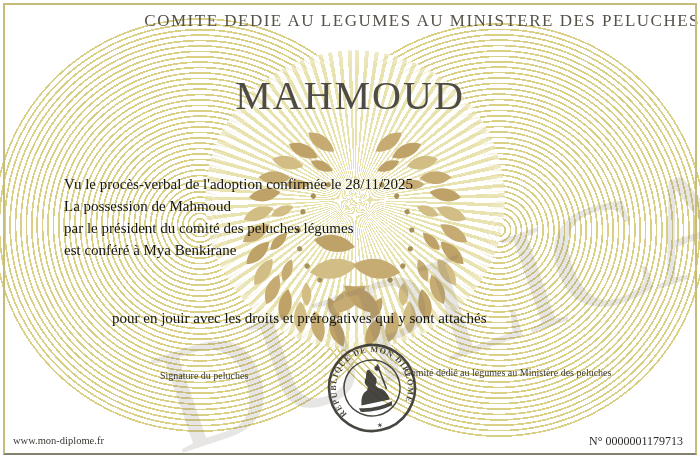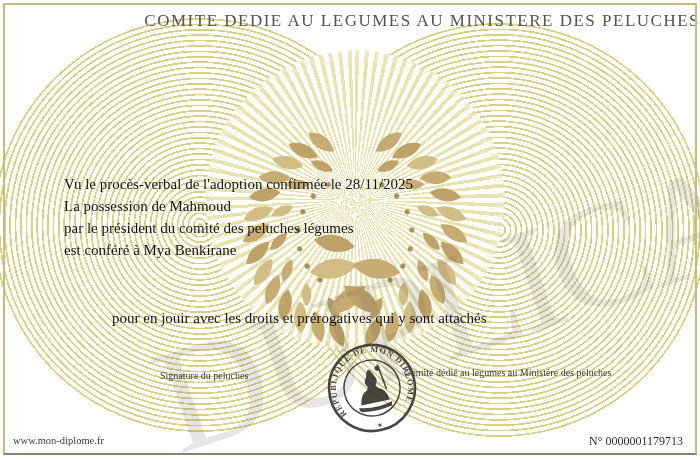--- a/index.html
+++ b/index.html
@@ -138,20 +138,21 @@
       <path d="M0 0 C7 -8 10 -21 0 -32 C-10 -21 -7 -8 0 0 Z" transform="rotate(-168 125 125) translate(125 73) rotate(-65) scale(1.4)" fill="#bfa267"></path>
       <path d="M0 0 C7 -8 10 -21 0 -32 C-10 -21 -7 -8 0 0 Z" transform="rotate(176 125 125) translate(125 95) rotate(85) scale(1.5)" fill="#d2bd85"></path>
       <path d="M0 0 C7 -8 10 -21 0 -32 C-10 -21 -7 -8 0 0 Z" transform="rotate(-176 125 125) translate(125 95) rotate(-85) scale(1.5)" fill="#c6ab72"></path>
       <path d="M0 0 C7 -8 10 -21 0 -32 C-10 -21 -7 -8 0 0 Z" transform="rotate(180 125 125) translate(125 113) rotate(100) scale(1.3)" fill="#bfa267"></path>
     </svg>
 
   <div class="watermark">DUPLICA</div>
 
   <div class="title">COMITE DEDIE AU LEGUMES AU MINISTERE DES PELUCHES</div>
 
+  <div class="name">MAHMOUD</div>
 
   <div class="body-block">
     <p>Vu le procès-verbal de l'adoption confirmée le 28/11/2025</p>
     <p>La possession de Mahmoud</p>
     <p>par le président du comité des peluches légumes</p>
     <p>est conféré à Mya Benkirane</p>
   </div>
 
   <div class="rights">pour en jouir avec les droits et prérogatives qui y sont attachés</div>
 

